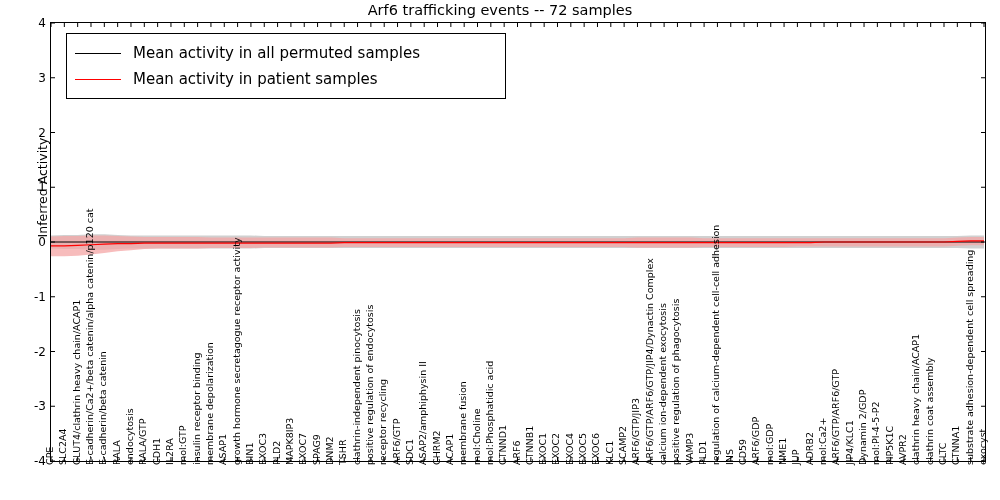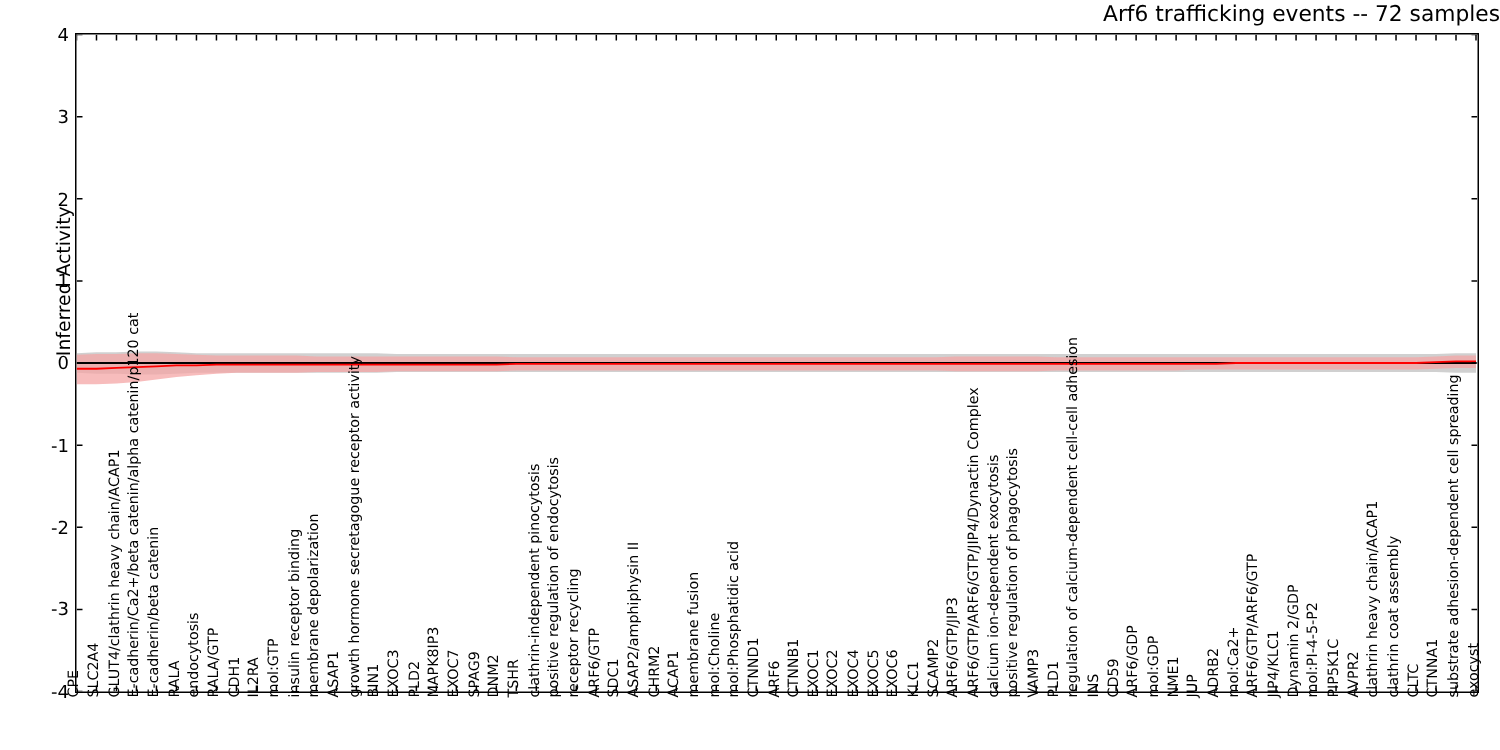--- a/index.html
+++ b/index.html
@@ -16,21 +16,21 @@
   #chart-root {
     position: relative;
     width: 1000px;
     height: 500px;
   }
   #chart-title {
     position: absolute;
     top: 0px;
     left: 0;
     width: 1000px;
-    text-align: right;
+    text-align: center;
     font-size: 14.5px;
     color: #000;
     line-height: 20px;
   }
   
   #plot {
     position: absolute;
     left: 50px;
     top: 22px;
     width: 936px;
@@ -381,14 +381,24 @@
       <div class="xcat" style="left: 843.7px;">PIP5K1C</div>
       <div class="xcat" style="left: 857.029px;">AVPR2</div>
       <div class="xcat" style="left: 870.357px;">clathrin heavy chain/ACAP1</div>
       <div class="xcat" style="left: 883.686px;">clathrin coat assembly</div>
       <div class="xcat" style="left: 897.014px;">CLTC</div>
       <div class="xcat" style="left: 910.343px;">CTNNA1</div>
       <div class="xcat" style="left: 923.671px;">substrate adhesion-dependent cell spreading</div>
       <div class="xcat" style="left: 937px;">exocyst</div>
     </div>
 
+  <div id="legend">
+    <div class="legend-row">
+      <span class="legend-line"></span>
+      <span class="legend-text">Mean activity in all permuted samples</span>
+    </div>
+    <div class="legend-row">
+      <span class="legend-line red"></span>
+      <span class="legend-text">Mean activity in patient samples</span>
+    </div>
+  </div>
 
 </div>
 
 </body></html>

